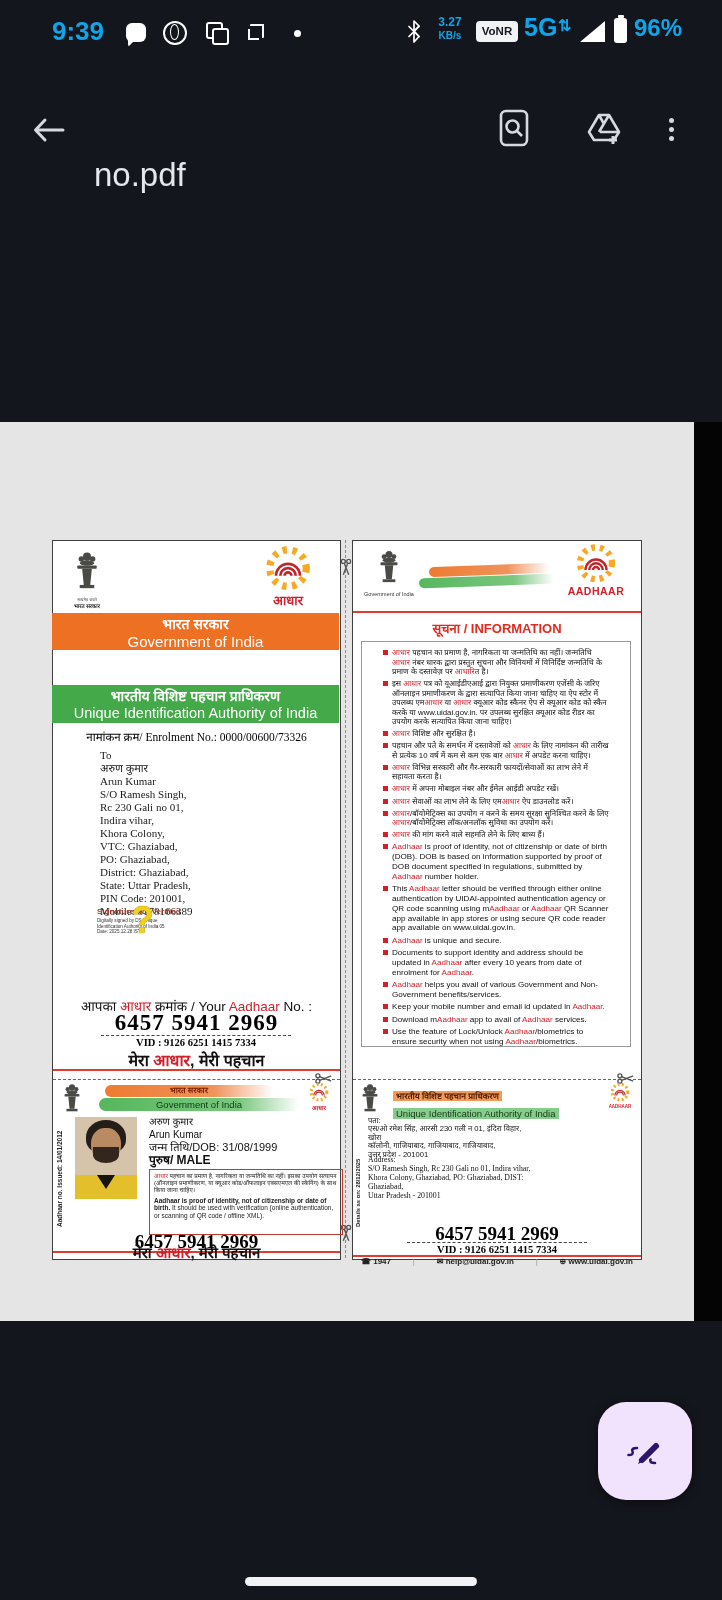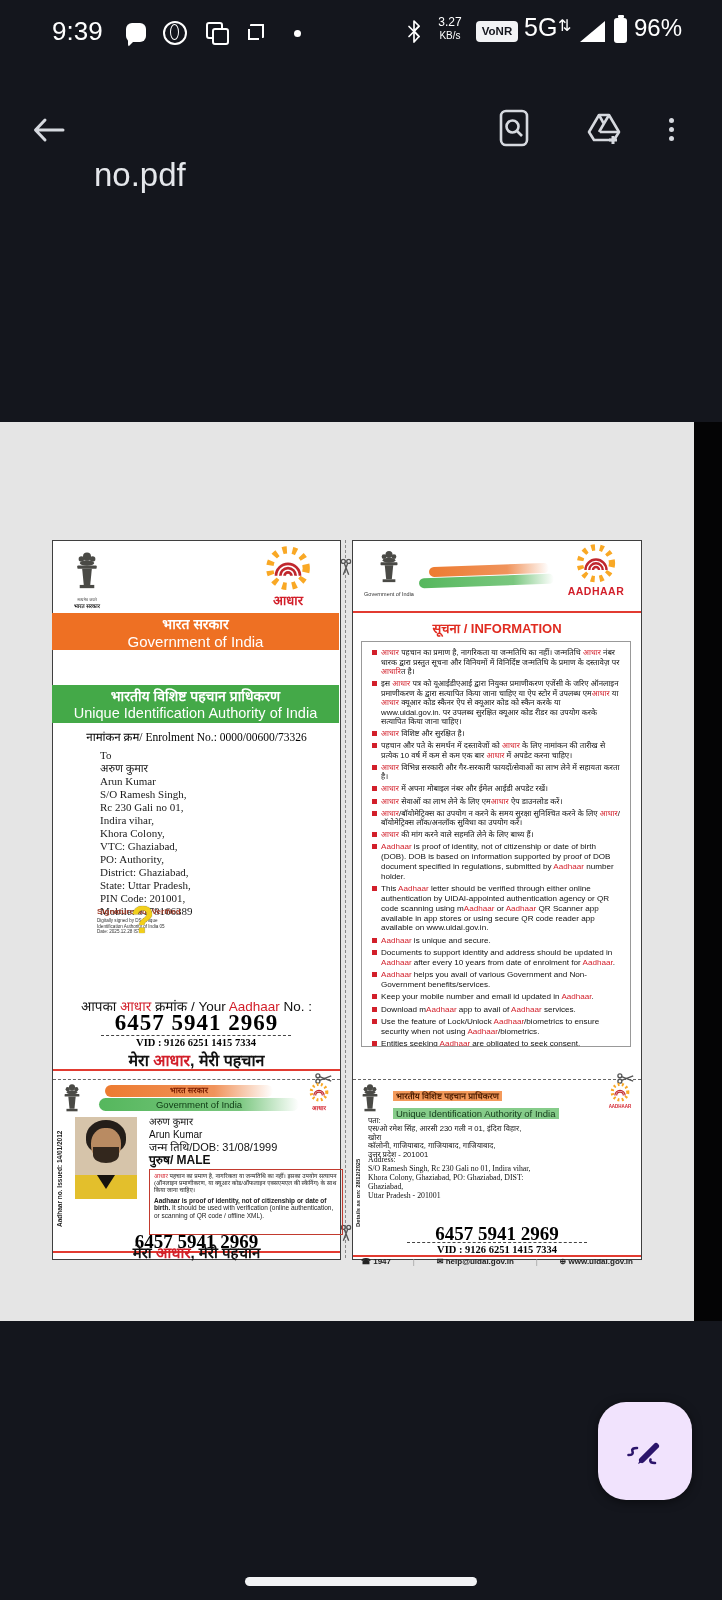--- a/index.html
+++ b/index.html
@@ -4,21 +4,21 @@
 <style>
   html,body{margin:0;padding:0;background:#000;}
   #screen{position:relative;width:722px;height:1600px;background:#14161d;overflow:hidden;
           font-family:"Liberation Sans",sans-serif;}
   .abs{position:absolute;}
   .c{text-align:center;}
   .b{font-weight:bold;}
   .serif{font-family:"Liberation Serif",serif;}
   .rw{color:#d21f2a;}
   
-  .sbtxt{color:#ffffff;}
+  .sbtxt{color:#0ea5e9;font-weight:bold;}
   .bubble{width:20px;height:19px;background:#fff;border-radius:6px;}
   .bubble:after{content:"";position:absolute;left:2px;bottom:-5px;border:6px solid transparent;border-top-color:#fff;border-left-color:#fff;border-radius:0 0 0 3px;}
   .ring{width:20px;height:20px;border:2.4px solid #fff;border-radius:50%;}
   .ring:before{content:"";position:absolute;left:4.5px;top:1px;width:7px;height:14px;border:1.8px solid #fff;border-radius:50%;}
   .sq1,.sq2{width:13px;height:13px;border:2.2px solid #fff;border-radius:3px;position:absolute;}
   .sq2{left:6px;top:6px;background:#14161d;}
   .corner{width:16px;height:16px;}
   .corner:before{content:"";position:absolute;right:0;top:0;width:12px;height:12px;border-top:2.4px solid #fff;border-right:2.4px solid #fff;border-radius:1px;}
   .corner:after{content:"";position:absolute;left:0;bottom:0;width:9px;height:9px;border-left:2.4px solid #fff;border-bottom:2.4px solid #fff;}
   .dot{width:7px;height:7px;border-radius:50%;background:#fff;}
@@ -185,21 +185,21 @@
       <div class="abs addr" style="left:47px;top:208px;">
 
       <div>To</div>
           <div>अरुण कुमार</div>
           <div>Arun Kumar</div>
           <div>S/O Ramesh Singh,</div>
           <div>Rc 230 Gali no 01,</div>
           <div>Indira vihar,</div>
           <div>Khora Colony,</div>
           <div>VTC: Ghaziabad,</div>
-          <div>PO: Authority,</div>
+          <div>PO: Ghaziabad,</div>
           <div>District: Ghaziabad,</div>
           <div>State: Uttar Pradesh,</div>
           <div>PIN Code: 201001,</div>
           <div>Mobile: 8178166389</div>
         </div>
 
       <div class="abs" style="left:44px;top:366px;width:130px;">
         <div class="b" style="font-size:8px;color:#a03c28;">Signature Not Verified</div>
         <div style="font-size:4.6px;line-height:5.6px;color:#333;margin-top:2px;">
 
@@ -311,21 +311,21 @@
               <path d="M21 36 a9 9 0 1 1 18 0"></path>
               <path d="M26 36 a4 4 0 1 1 8 0"></path>
             </g>
           </svg>
         <div style="font-size:10.5px;color:#d21f2a;font-weight:bold;margin-top:-4px;letter-spacing:.5px;">AADHAAR</div>
       </div>
 
       <div class="abs redline" style="left:0;top:70px;width:288px;"></div>
       <div class="abs c b" style="left:0;top:78px;width:288px;font-size:13px;color:#e02b20;">सूचना / INFORMATION</div>
 
-      <div class="abs" style="left:8px;top:100px;width:270px;height:406px;border:1px solid #999;padding:6px 10px;box-sizing:border-box;overflow:hidden;">
+      <div class="abs" style="left:8px;top:100px;width:270px;height:406px;border:1px solid #999;padding:6px 21px;box-sizing:border-box;overflow:hidden;">
         <div class="bullist-hi">
 
         <div class="bul">
               <span class="sqb"></span>
               <span class="tx hl"><span class="rw">आधार</span> पहचान का प्रमाण है, नागरिकता या जन्मतिथि का नहीं। जन्मतिथि <span class="rw">आधार</span> नंबर धारक द्वारा प्रस्तुत सूचना और विनियमों में विनिर्दिष्ट जन्मतिथि के प्रमाण के दस्तावेज़ पर <span class="rw">आधार</span>ित है।</span>
             </div>
             <div class="bul">
               <span class="sqb"></span>
               <span class="tx hl">इस <span class="rw">आधार</span> पत्र को यूआईडीएआई द्वारा नियुक्त प्रमाणीकरण एजेंसी के जरिए ऑनलाइन प्रमाणीकरण के द्वारा सत्यापित किया जाना चाहिए या ऐप स्टोर में उपलब्ध एम<span class="rw">आधार</span> या <span class="rw">आधार</span> क्यूआर कोड स्कैनर ऐप से क्यूआर कोड को स्कैन करके या www.uidai.gov.in. पर उपलब्ध सुरक्षित क्यूआर कोड रीडर का उपयोग करके सत्यापित किया जाना चाहिए।</span>
             </div>

